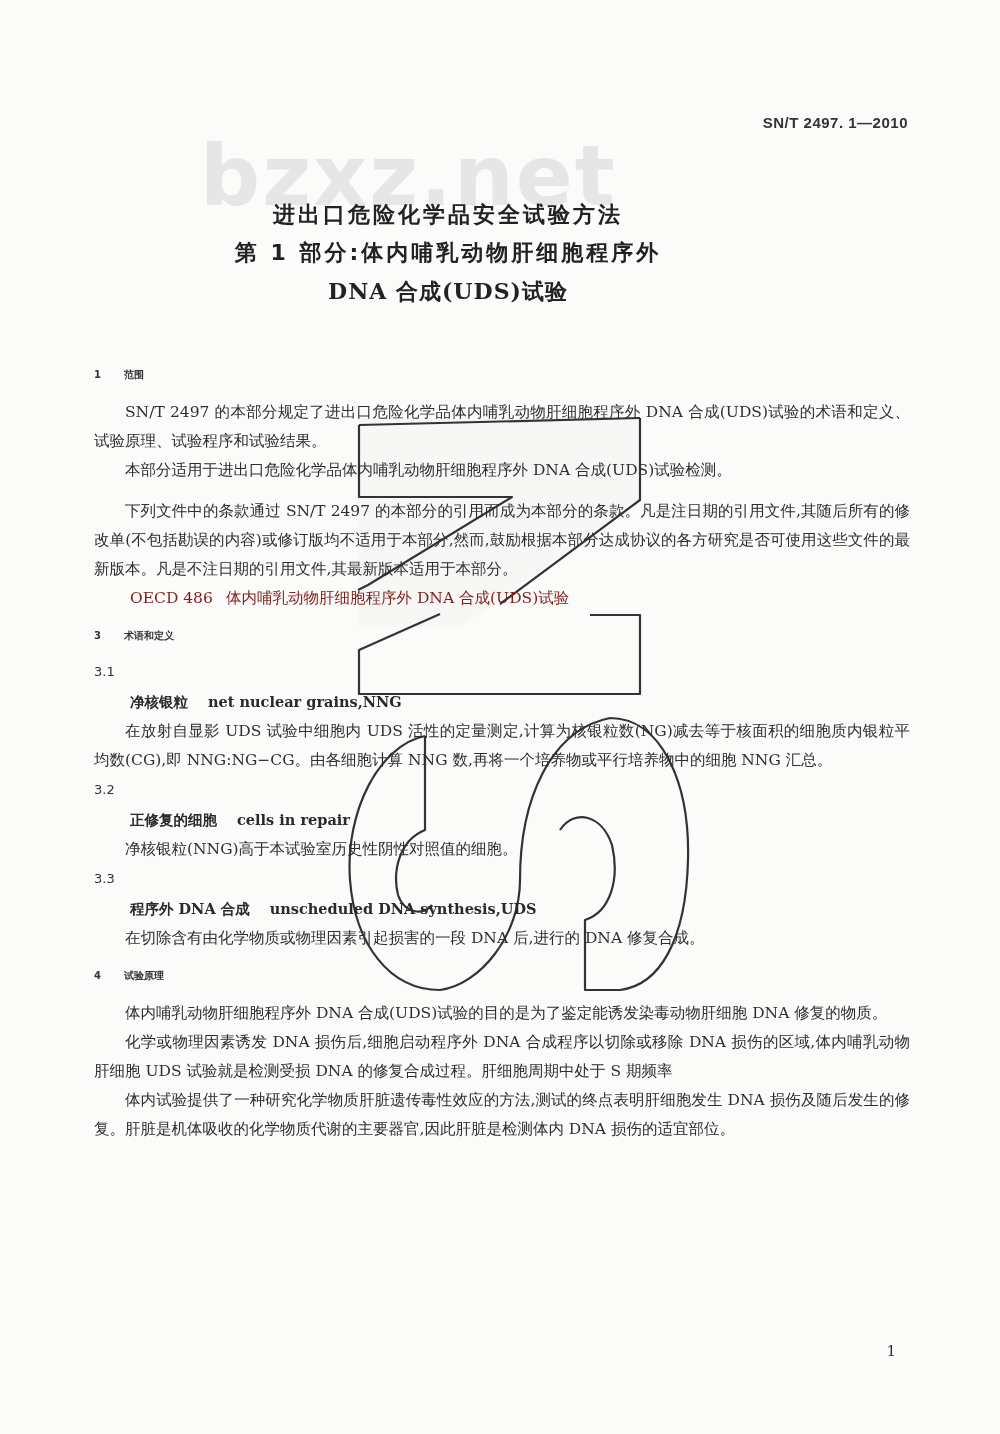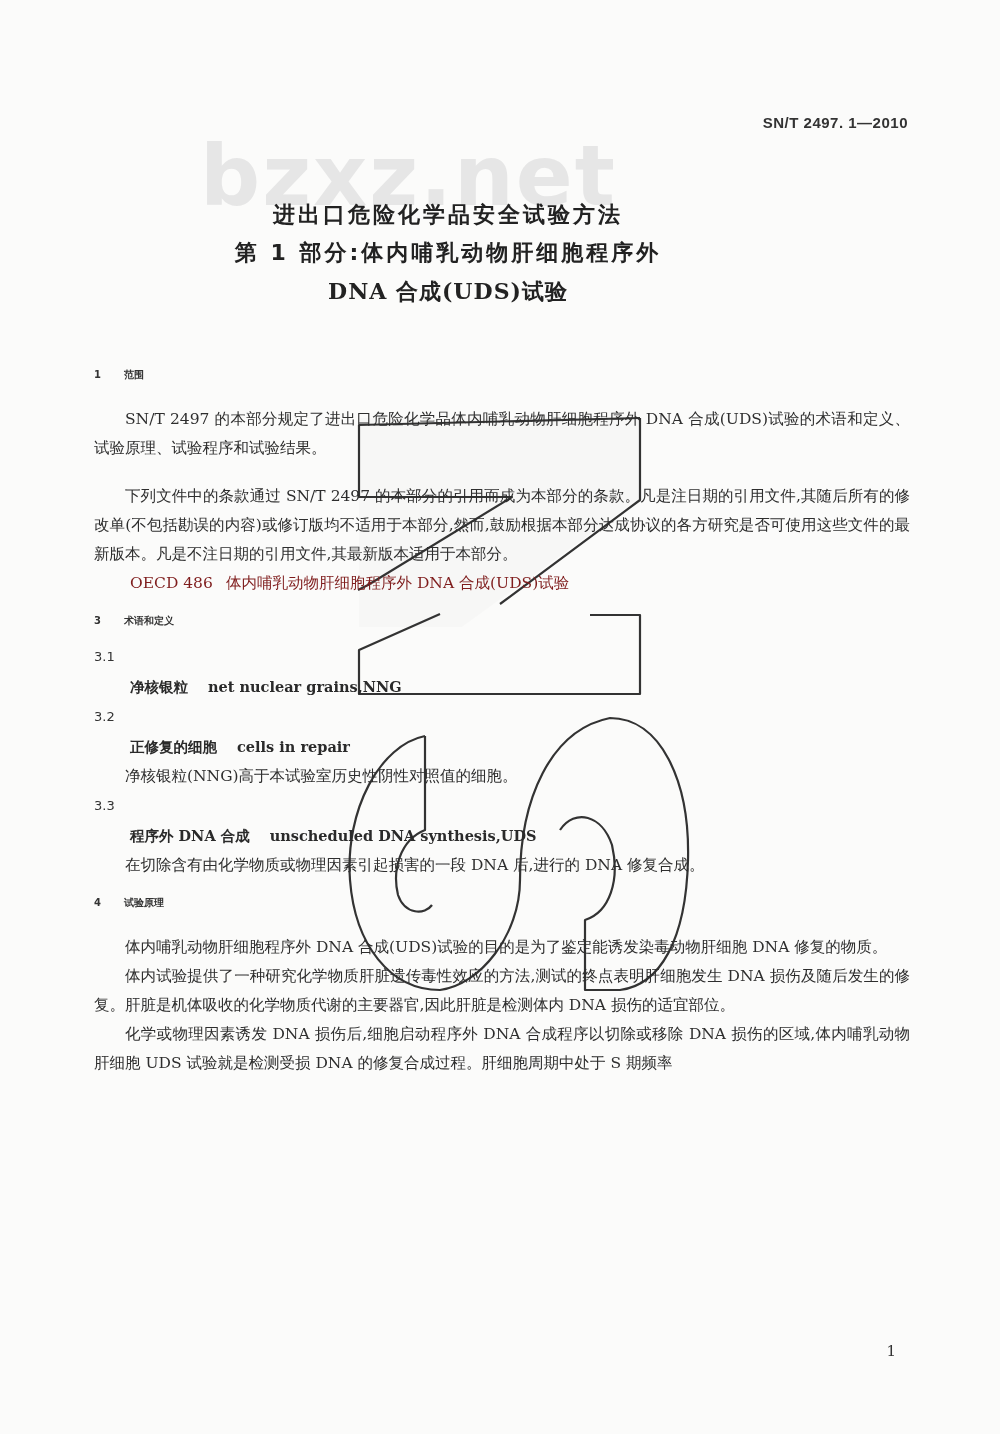--- a/index.html
+++ b/index.html
@@ -25,21 +25,21 @@
   .title-line {
     font-family:"DejaVu Sans", "Liberation Sans", sans-serif;
     font-weight:bold; font-size:22px; color:#222; letter-spacing:3px; line-height:38px;
   }
   .title-line.l3 { font-family:"DejaVu Serif", "Liberation Serif", serif; letter-spacing:1px; }
 
   .content { position:absolute; left:94px; width:816px; top:362px; z-index:2; font-size:15.5px; }
   .h { font-family:"DejaVu Sans", "Liberation Sans", sans-serif; font-weight:bold; font-size:10px; color:#333; height:34px; line-height:26px; }
   .h .num { display:inline-block; width:30px; }
   .p { text-indent:2em; line-height:29px; text-align:justify; color:#2e2e2e; margin:0; }
-  .p.first { margin-top:9px; }
+  .p.first { margin-top:2px; }
   .ref { padding-left:36px; line-height:29px; color:#7f1d1d; }
   .ref .code { display:inline-block; width:96px; }
   .sub { font-family:"DejaVu Sans", "Liberation Sans", sans-serif; font-size:13px; color:#333; line-height:30px; }
   .term { padding-left:36px; font-weight:bold; line-height:30px; font-size:14.5px; }
   .term .en { margin-left:20px; }
   .gap { height:10px; }
   .pagenum { position:absolute; right:104px; top:1342px; font-size:15px; color:#333; }
 
   .zs { position:absolute; left:0; top:0; z-index:1; pointer-events:none; }
 </style>
@@ -71,52 +71,54 @@
     <div class="title-line">第 1 部分:体内哺乳动物肝细胞程序外</div>
     <div class="title-line l3">DNA 合成(UDS)试验</div>
   </div>
 
   <div class="content">
 
     <div class="h">
       <span class="num">1</span><span>范围</span>
     </div>
     <p class="p first">SN/T 2497 的本部分规定了进出口危险化学品体内哺乳动物肝细胞程序外 DNA 合成(UDS)试验的术语和定义、试验原理、试验程序和试验结果。</p>
+    <p class="p">本部分适用于进出口危险化学品体内哺乳动物肝细胞程序外 DNA 合成(UDS)试验检测。</p>
     <div class="gap"></div>
 
     <p class="p first">下列文件中的条款通过 SN/T 2497 的本部分的引用而成为本部分的条款。凡是注日期的引用文件,其随后所有的修改单(不包括勘误的内容)或修订版均不适用于本部分,然而,鼓励根据本部分达成协议的各方研究是否可使用这些文件的最新版本。凡是不注日期的引用文件,其最新版本适用于本部分。</p>
     <div class="ref">
       <span class="code">OECD 486</span><span>体内哺乳动物肝细胞程序外 DNA 合成(UDS)试验</span>
     </div>
     <div class="gap"></div>
 
     <div class="h">
       <span class="num">3</span><span>术语和定义</span>
     </div>
 
     <div class="sub">3.1</div>
     <div class="term">
       <span>净核银粒</span><span class="en">net nuclear grains,NNG</span>
     </div>
+    <p class="p">在放射自显影 UDS 试验中细胞内 UDS 活性的定量测定,计算为核银粒数(NG)减去等于核面积的细胞质内银粒平均数(CG),即 NNG:NG−CG。由各细胞计算 NNG 数,再将一个培养物或平行培养物中的细胞 NNG 汇总。</p>
 
     <div class="sub">3.2</div>
     <div class="term">
       <span>正修复的细胞</span><span class="en">cells in repair</span>
     </div>
     <p class="p">净核银粒(NNG)高于本试验室历史性阴性对照值的细胞。</p>
 
     <div class="sub">3.3</div>
     <div class="term">
       <span>程序外 DNA 合成</span><span class="en">unscheduled DNA synthesis,UDS</span>
     </div>
     <p class="p">在切除含有由化学物质或物理因素引起损害的一段 DNA 后,进行的 DNA 修复合成。</p>
     <div class="gap"></div>
 
     <div class="h">
       <span class="num">4</span><span>试验原理</span>
     </div>
     <p class="p first">体内哺乳动物肝细胞程序外 DNA 合成(UDS)试验的目的是为了鉴定能诱发染毒动物肝细胞 DNA 修复的物质。</p>
+    <p class="p">化学或物理因素诱发 DNA 损伤后,细胞启动程序外 DNA 合成程序以切除或移除 DNA 损伤的区域,体内哺乳动物肝细胞 UDS 试验就是检测受损 DNA 的修复合成过程。肝细胞周期中处于 S 期频率</p>
     <p class="p">体内试验提供了一种研究化学物质肝脏遗传毒性效应的方法,测试的终点表明肝细胞发生 DNA 损伤及随后发生的修复。肝脏是机体吸收的化学物质代谢的主要器官,因此肝脏是检测体内 DNA 损伤的适宜部位。</p>
-    <p class="p">化学或物理因素诱发 DNA 损伤后,细胞启动程序外 DNA 合成程序以切除或移除 DNA 损伤的区域,体内哺乳动物肝细胞 UDS 试验就是检测受损 DNA 的修复合成过程。肝细胞周期中处于 S 期频率</p>
   </div>
 
   <div class="pagenum">1</div>
 </div>
 
 </body></html>

